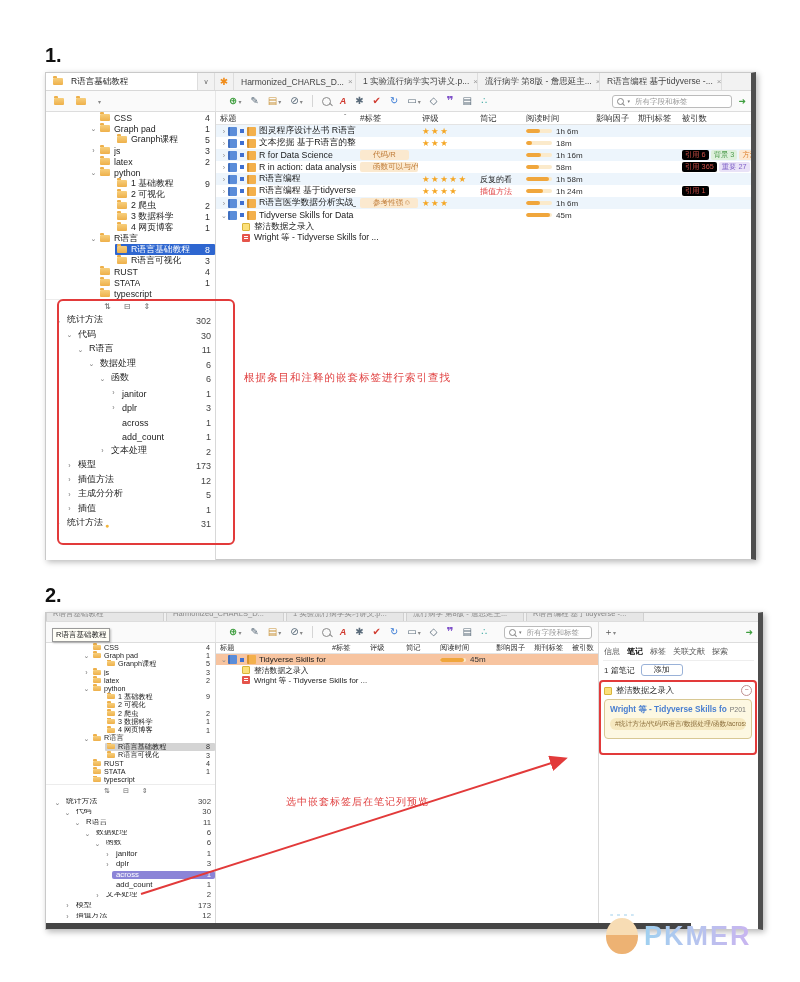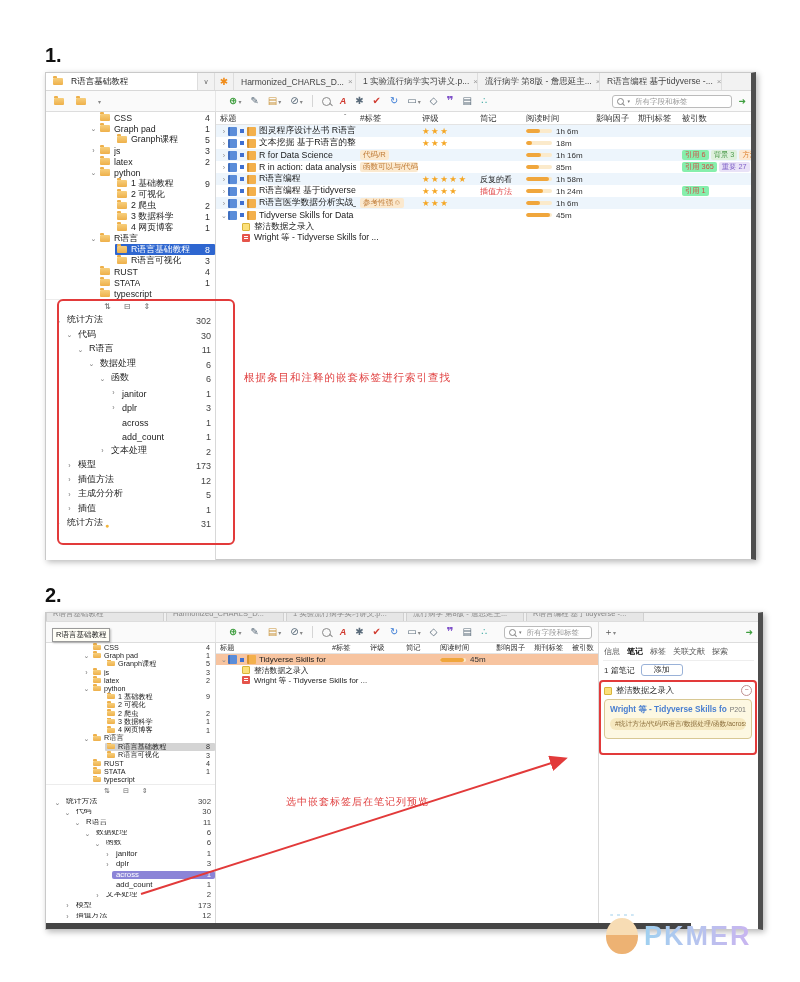--- a/index.html
+++ b/index.html
@@ -125,29 +125,29 @@
   .w1 .rows div.row:nth-of-type(odd){background:#edf5fc}
   .row.sel-salmon{background:#f7c4a0 !important}
   .c{display:flex;align-items:center;overflow:hidden;box-sizing:border-box;padding-left:4px;flex:none}
   .c-cit{gap:2px;overflow:hidden}
   .exp{width:8px;color:#888;font-size:7px;flex:none;text-align:center;line-height:1}
   .ib{flex:none}
   .book{width:7px;height:9px;background:#5b8dd9;border-left:2px solid #3f6fc0;border-radius:1px}
   .sq{width:4px;height:4px;background:#3f6fd0;margin:0 3px 0 3px}
   .nb{width:7px;height:9px;background:#f3b04c;border-left:2px solid #d9932e;border-radius:1px;margin-right:3px}
   .ttext{color:#1a1a1a;white-space:nowrap;overflow:hidden}
-  .pill{background:#fbe9cf;color:#bf7a35;border-radius:2px;padding:0 3px;font-size:7.6px;white-space:nowrap;overflow:hidden;max-width:100%}
+  .pill{background:#fbe9cf;color:#bf7a35;border-radius:2px;padding:0 13px;font-size:7.6px;white-space:nowrap;overflow:hidden;max-width:100%}
   .stars{color:#f5a623;font-size:8.5px;letter-spacing:1.5px;white-space:nowrap}
   .notetxt{font-size:8px;color:#222;white-space:nowrap}
   .notetxt.nred{color:#e03e3e}
   .bar{width:26px;height:4px;background:#fbeacb;border-radius:2px;overflow:hidden;flex:none;margin-right:4px}
   .fill{display:block;height:100%;width:calc(var(--barw,60)*1%);background:#f0a63c;border-radius:2px}
   .tval{font-size:8px;color:#333;white-space:nowrap}
   .badge{border-radius:2px;padding:0 3px;font-size:7.3px;white-space:nowrap;flex:none}
-  .bc-red{background:#86efac;color:#cf4f47}
+  .bc-red{background:#000000;color:#cf4f47}
   .bc-green{background:#def0dc;color:#4d9b4d}
   .bc-orange{background:#fce8d2;color:#de8231}
   .bc-purple{background:#e9e2f7;color:#8162c8}
   .chrow{display:flex;align-items:center;gap:4px;padding-left:26px;color:#222}
   .w1 .chrow{height:11px;font-size:8.6px}
   .w2 .chrow{height:10px;font-size:7.8px}
   .chicon{width:8px;height:8px;flex:none;border-radius:1px}
   .ic-note{background:#fbe07a;border:1px solid #d9b43a;box-sizing:border-box}
   .ic-pdf{background:#e5544b;position:relative}
   .ic-pdf::after{content:"";position:absolute;left:2px;top:2px;width:4px;height:1px;background:#fff;box-shadow:0 2px 0 #fff}
@@ -696,21 +696,21 @@
             <div class="c c-rate">
               <span class="stars"></span>
             </div>
             <div class="c c-note">
               <span class="notetxt"></span>
             </div>
             <div class="c c-time">
               <span class="bar">
                 <span class="fill"></span>
               </span>
-              <span class="tval">85m</span>
+              <span class="tval">58m</span>
             </div>
             <div class="c c-if"></div>
             <div class="c c-jt"></div>
             <div class="c c-cit">
               <span class="badge bc-red">引用 365</span>
               <span class="badge bc-purple">重要 27</span>
 
             </div>
           </div>
           <div class="row" style="--barw: 88;">

